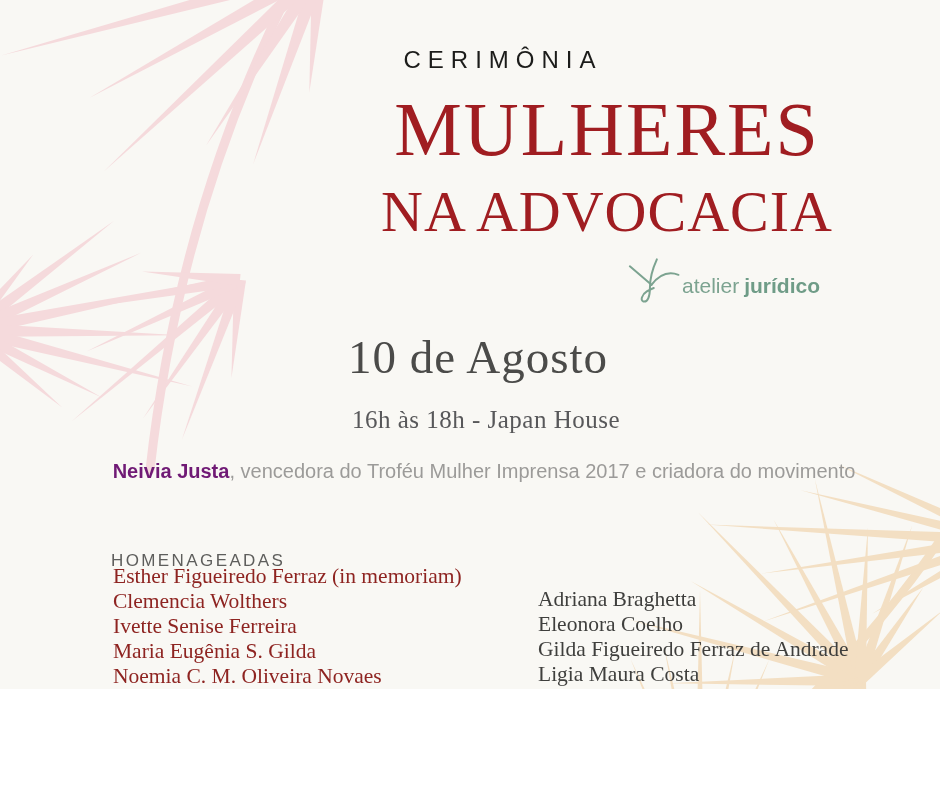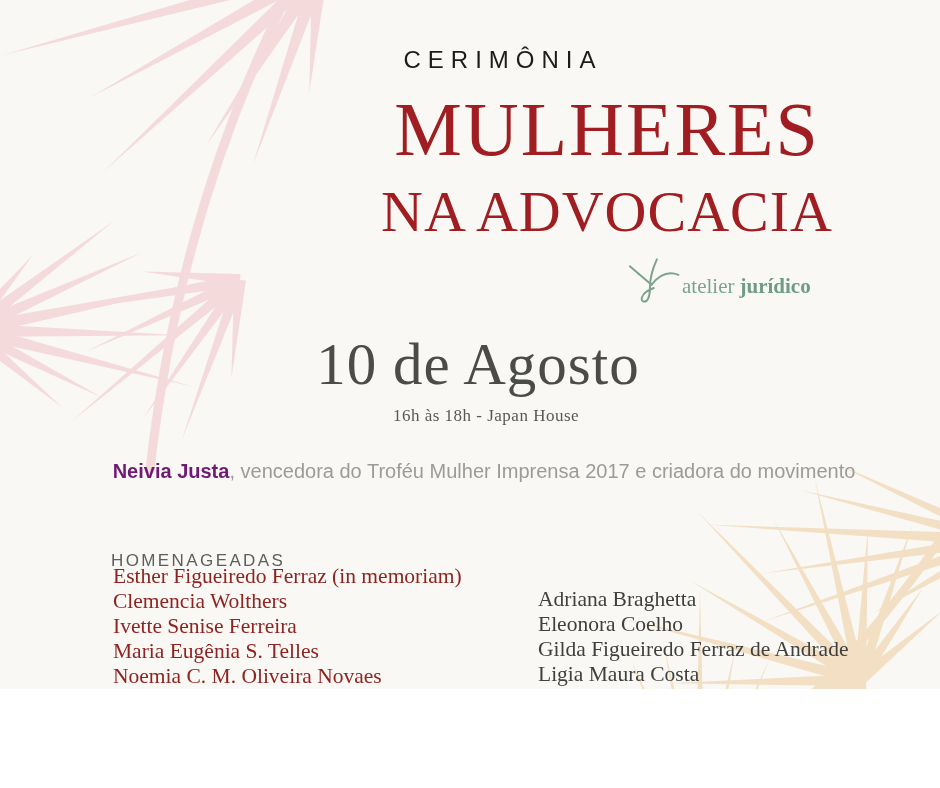--- a/index.html
+++ b/index.html
@@ -34,35 +34,35 @@
     font-size:58px;line-height:1.05;letter-spacing:1px;
     color:#a01d21;
   }
   .logo{
     left:626px;top:250px;height:62px;
     display:flex;align-items:center;
   }
   .logo-mark{width:54px;height:60px;}
   .logo-text{
     font-size:21px;color:#7ca390;margin-left:2px;margin-top:10px;
-    font-family:Liberation Serif, serif;
+    font-family:Liberation Sans, sans-serif;
   }
   .logo-text .bold{font-weight:700;color:#6f9c87;margin-left:5px;}
   .date{
     left:178px;top:330px;width:600px;
     text-align:center;
     font-family:"Liberation Serif","DejaVu Serif",serif;
-    font-size:59px;letter-spacing:1px;
+    font-size:47px;letter-spacing:1px;
     color:#4b4b49;
   }
   .time{
     left:186px;top:406px;width:600px;
     text-align:center;
     font-family:"Liberation Serif","DejaVu Serif",serif;
-    font-size:17px;letter-spacing:0.5px;
+    font-size:25px;letter-spacing:0.5px;
     color:#58585a;
   }
   .intro{
     left:20px;top:457px;width:928px;
     text-align:center;
     font-size:20px;line-height:28px;
     color:#9c9b99;
   }
   .intro .hl{font-weight:700;color:#701a75;}
   .heading{
@@ -170,21 +170,21 @@
   <div class="layer intro">
     <span class="hl">Neivia Justa</span><span>, vencedora do Troféu Mulher Imprensa 2017 e criadora do movimento</span><br>
   </div>
 
   <div class="layer heading">HOMENAGEADAS</div>
 
   <div class="layer col col-left">
     <div>Esther Figueiredo Ferraz (in memoriam)</div>
     <div>Clemencia Wolthers</div>
     <div>Ivette Senise Ferreira</div>
-    <div>Maria Eugênia S. Telles</div>
+    <div>Maria Eugênia S. Gilda</div>
     <div>Noemia C. M. Oliveira Novaes</div>
     <div>Selma Lemes</div>
   </div>
 
   <div class="layer col col-right">
     <div>Adriana Braghetta</div>
     <div>Eleonora Coelho</div>
     <div>Gilda Figueiredo Ferraz de Andrade</div>
     <div>Ligia Maura Costa</div>
   </div>

